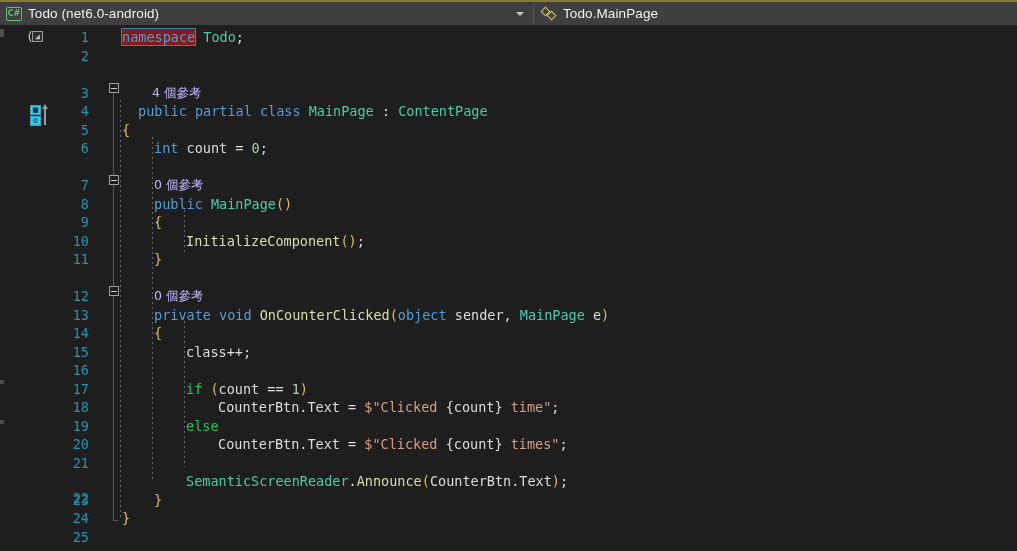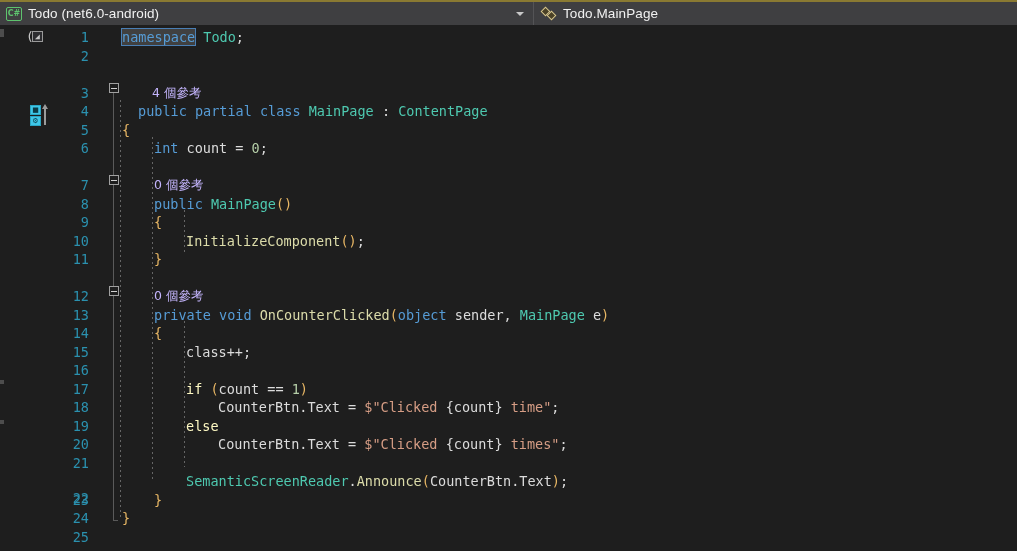--- a/index.html
+++ b/index.html
@@ -216,32 +216,32 @@
     position: absolute;
     color: #c4b5fd;
     font-size: 12.5px;
     line-height: 18.5px;
     font-family: "DejaVu Sans Mono", monospace;
   }
   .lens .cjk { font-family: "DejaVu Sans", sans-serif; }
 
   
   .kw   { color: #569cd6; }  
-  .kwc  { color: #fef9c3; }  
+  .kwc  { color: #22c55e; }  
   .typ  { color: #4ec9b0; }  
   .mth  { color: #dcdcaa; }  
   .str  { color: #d69d85; }  
   .num  { color: #b5cea8; }  
   .pln  { color: #dcdcdc; }  
   .op   { color: #dcdcdc; }  
   .pr1  { color: #e8b765; }  
 
   
   .sel {
-    background: #404040;
+    background: #7f1d1d;
     outline: 1px solid #4a7fb5;
   }
 </style>
 </head>
 <body>
 
 <div class="navbar">
   <div class="nav-dropdown left">
     <div class="cs-icon">
         <span>C#</span>

